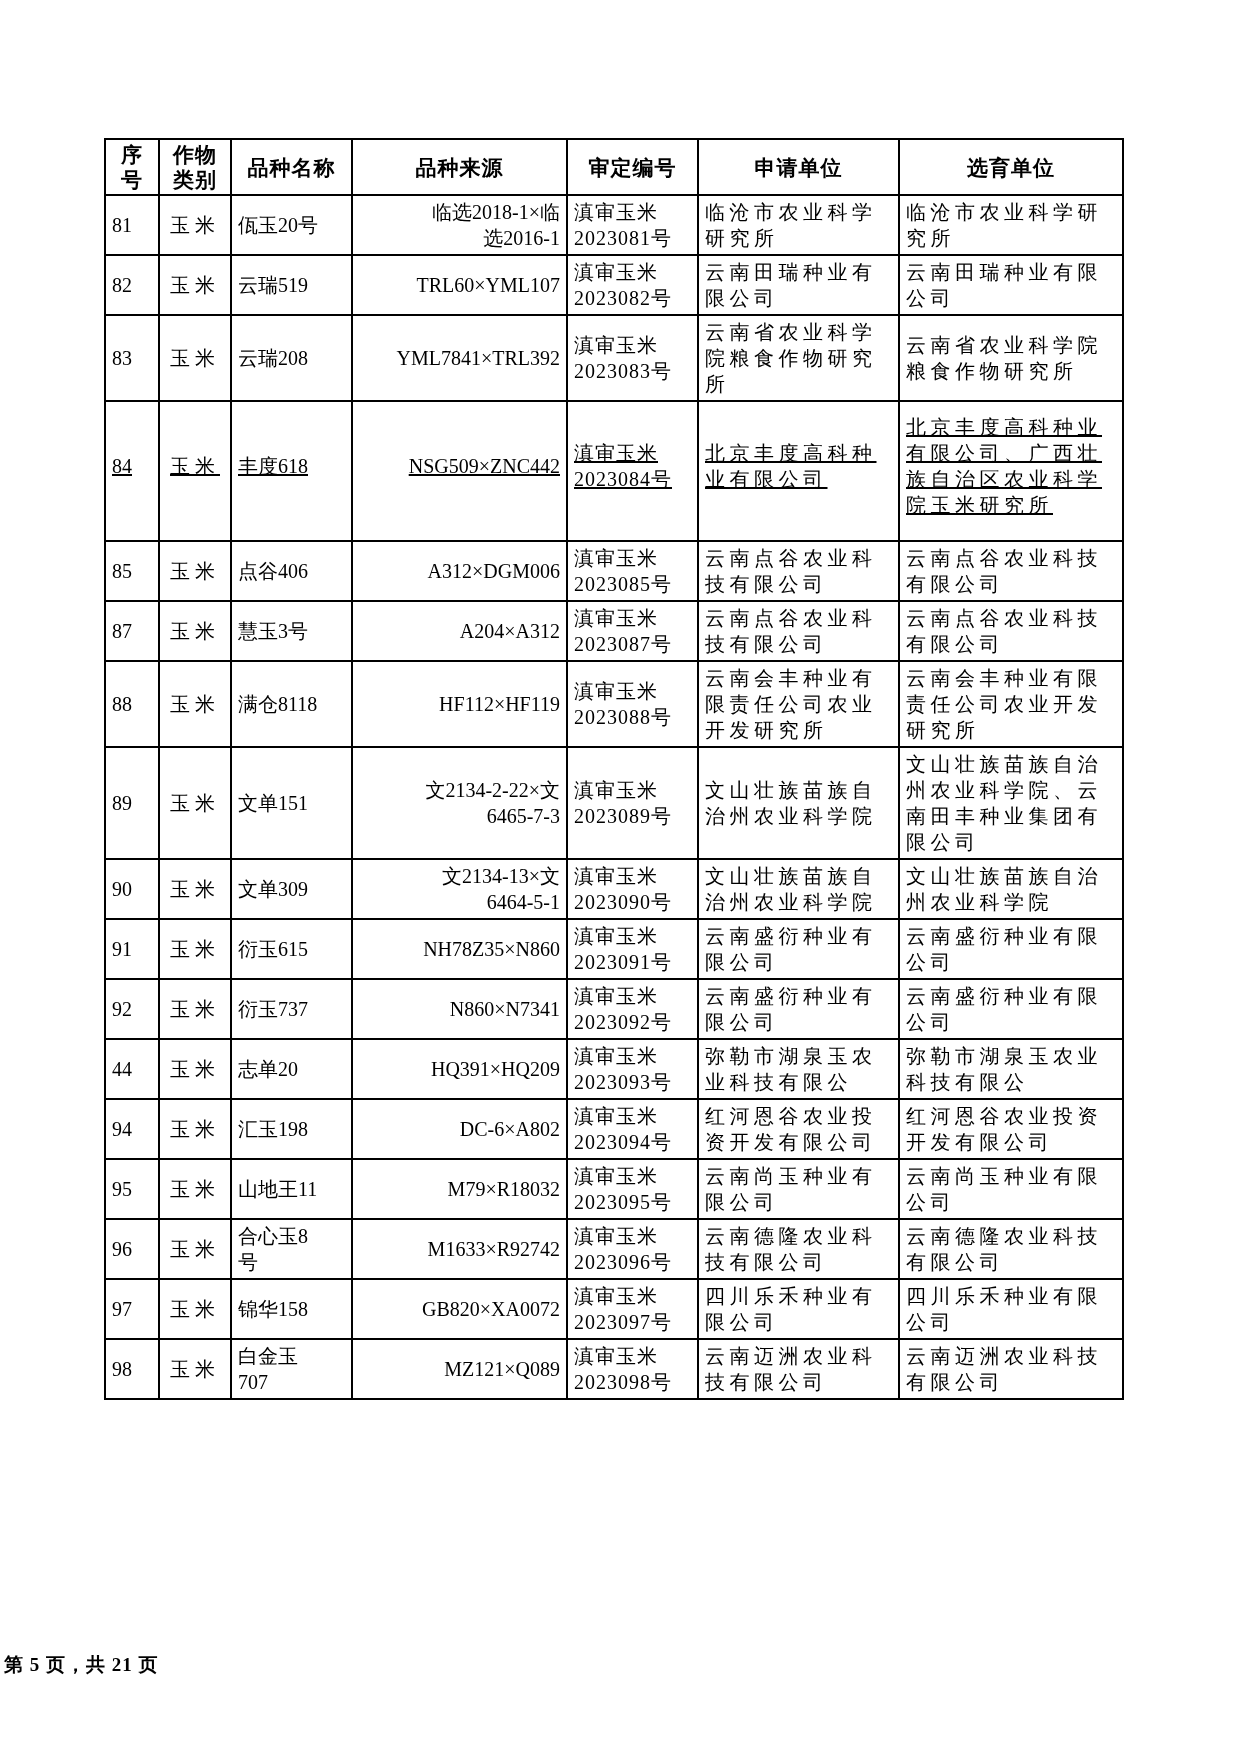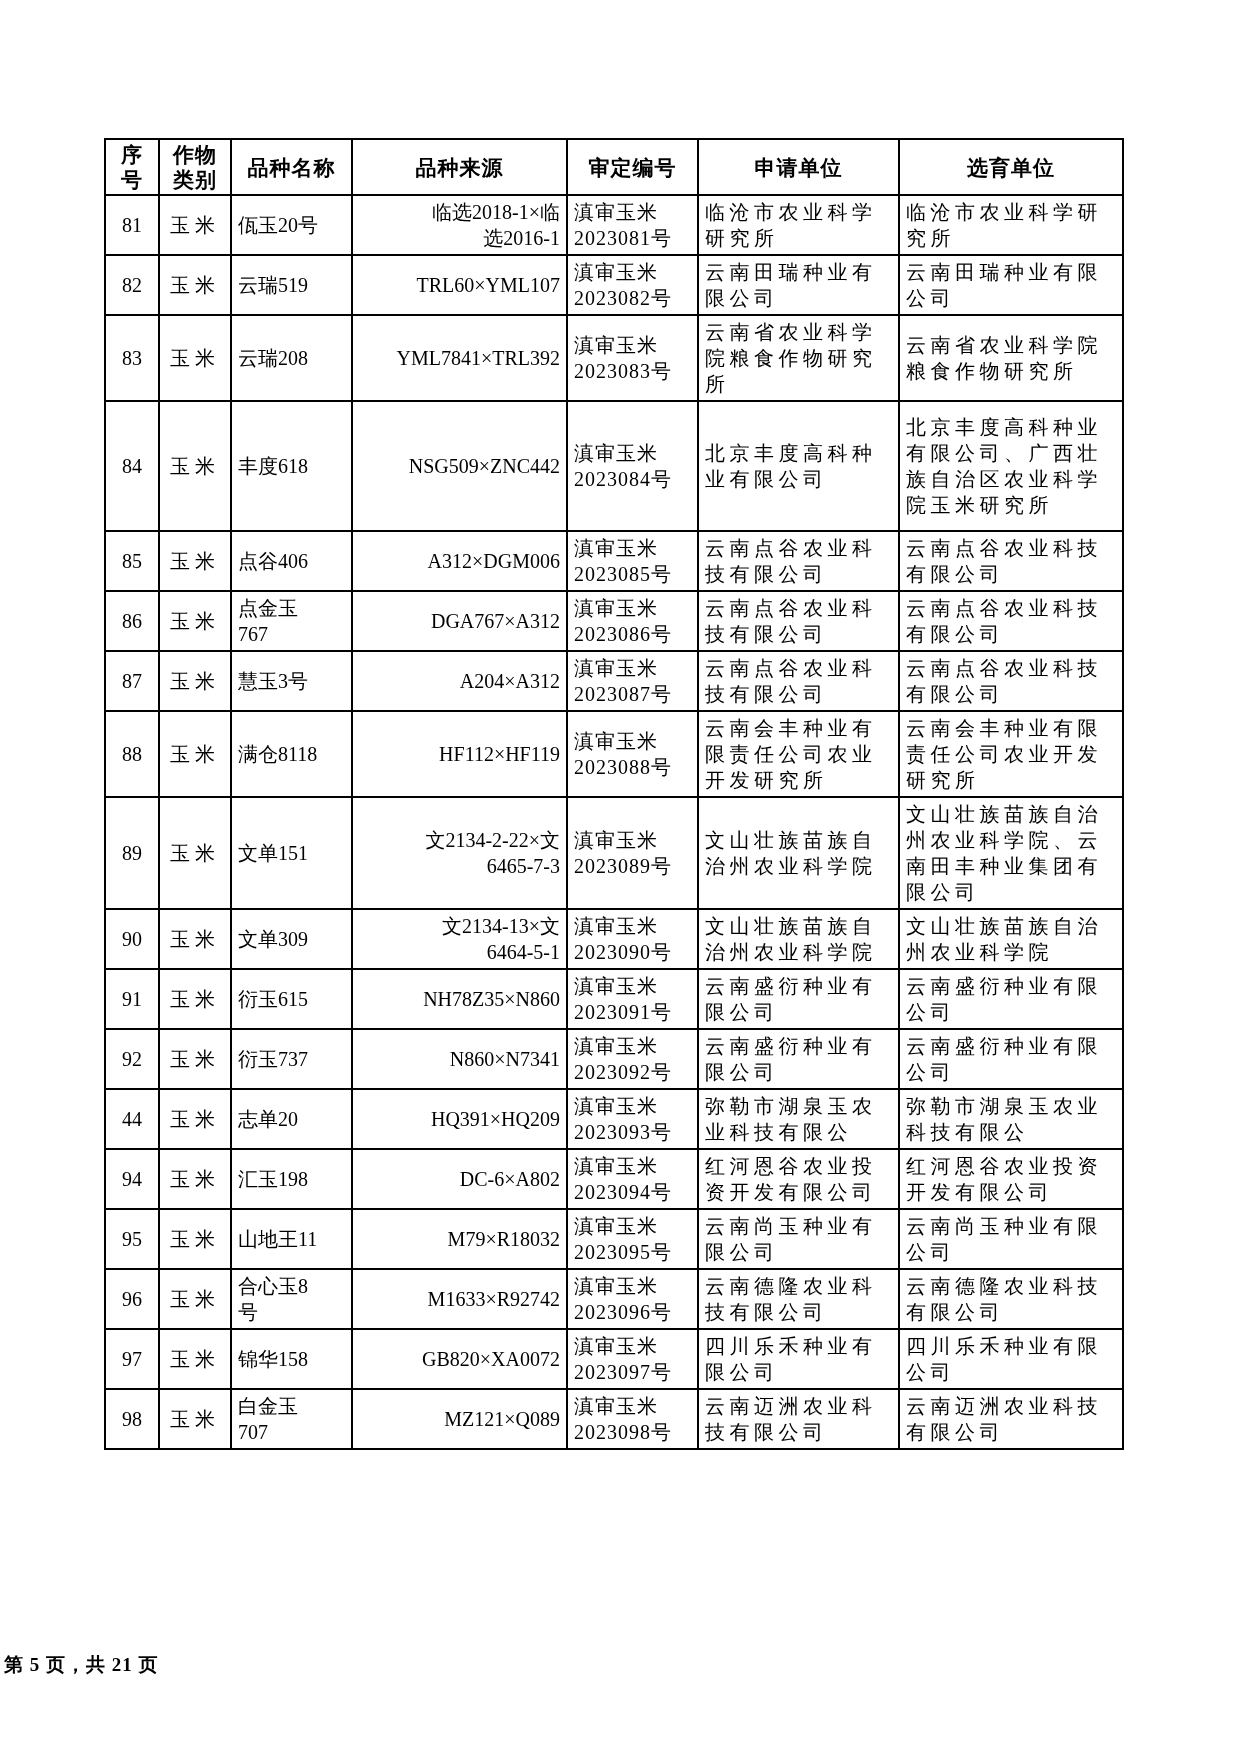--- a/index.html
+++ b/index.html
@@ -37,29 +37,29 @@
     font-family: "Liberation Sans", "DejaVu Sans", sans-serif;
     font-weight: bold;
     font-size: 21px;
     line-height: 25px;
     text-align: center;
     letter-spacing: 1px;
     white-space: pre-line;
     height: 50px;
     padding: 2px 2px;
   }
-  td.c-no     { text-align: center; }
+  td.c-no     { text-align: left; }
   td.c-type   { text-align: center; letter-spacing: 5px; }
   td.c-name   { text-align: left; white-space: pre-line; }
   td.c-source { text-align: right; white-space: pre-line; }
   td.c-code   { text-align: left; white-space: pre-line; letter-spacing: 1px; }
   td.c-appl,
   td.c-breed  { text-align: left; white-space: pre-line; letter-spacing: 4.5px; padding-left: 8px; border-radius: 9px; }
   
-  tbody tr:nth-child(4) td { padding-top: 12px; padding-bottom: 12px; }
+  tbody tr:nth-child(4) td { padding-top: 12px; padding-bottom: 22px; text-decoration: underline; }
   .footer {
     position: absolute;
     left: 4px;
     right: 0;
     top: 1652px;
     text-align: left;
     font-size: 19px;
     letter-spacing: 1px;
     font-weight: bold;
   }
@@ -155,33 +155,20 @@
       <td class="c-name">点谷406</td>
       <td class="c-source">A312×DGM006</td>
       <td class="c-code">滇审玉米
 2023085号</td>
       <td class="c-appl">云南点谷农业科
 技有限公司</td>
       <td class="c-breed">云南点谷农业科技
 有限公司</td>
     </tr>
 
-    <tr>
-      <td class="c-no">86</td>
-      <td class="c-type">玉米</td>
-      <td class="c-name">点金玉
-767</td>
-      <td class="c-source">DGA767×A312</td>
-      <td class="c-code">滇审玉米
-2023086号</td>
-      <td class="c-appl">云南点谷农业科
-技有限公司</td>
-      <td class="c-breed">云南点谷农业科技
-有限公司</td>
-    </tr>
 
     <tr>
       <td class="c-no">87</td>
       <td class="c-type">玉米</td>
       <td class="c-name">慧玉3号</td>
       <td class="c-source">A204×A312</td>
       <td class="c-code">滇审玉米
 2023087号</td>
       <td class="c-appl">云南点谷农业科
 技有限公司</td>

